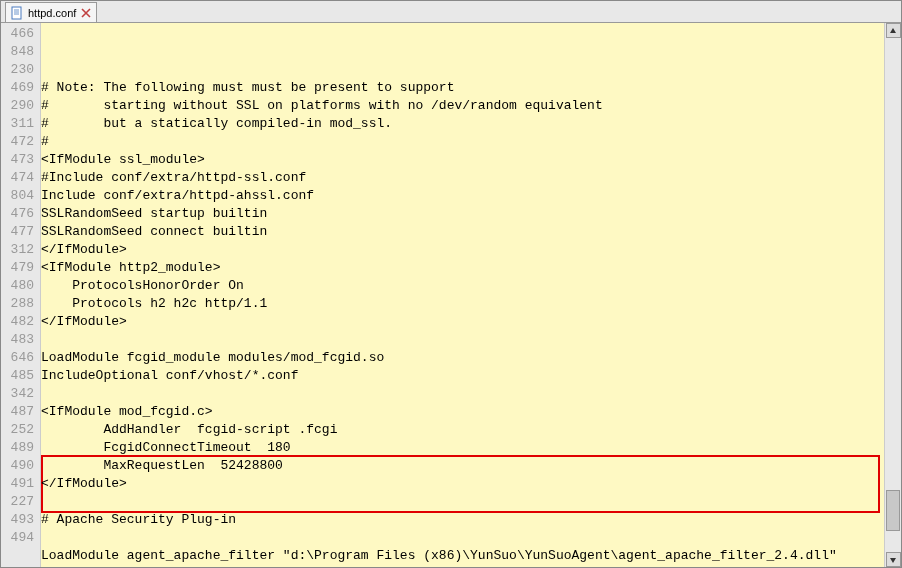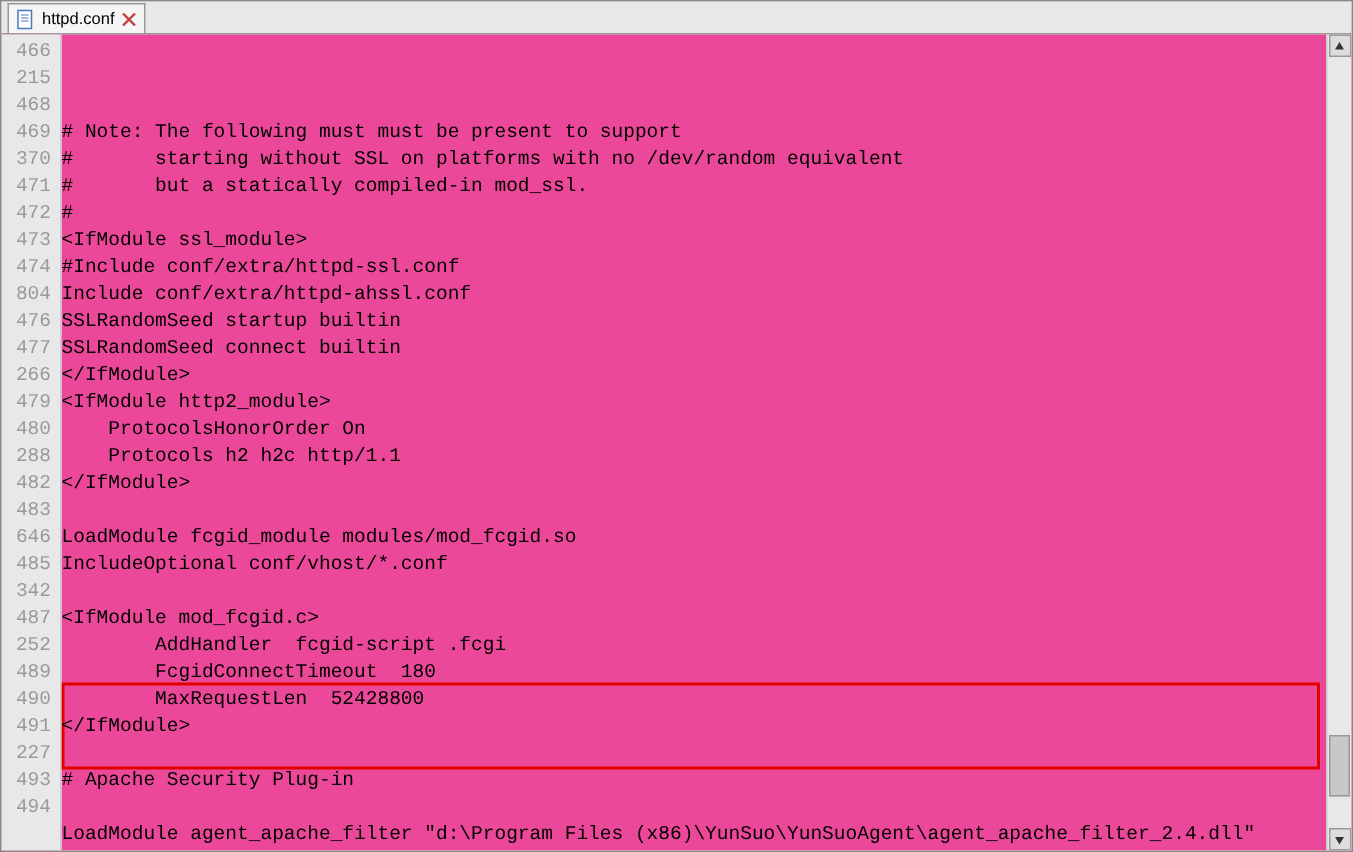--- a/index.html
+++ b/index.html
@@ -45,22 +45,23 @@
     color: #c04040;
     font-weight: bold;
     cursor: pointer;
     display: inline-flex;
     align-items: center;
     justify-content: center;
   }
   .editor-wrap {
     display: flex;
     height: calc(568px - 24px);
-    background: #ec4899;
+    background: #fef9c3;
     position: relative;
+    border-radius: 20px;
   }
   .gutter {
     width: 40px;
     background: #e8e8e8;
     border-right: 1px solid #ccc;
     text-align: right;
     padding-right: 6px;
     padding-top: 2px;
     color: #9a9a9a;
     font-family: "Courier New", monospace;
@@ -129,32 +130,32 @@
       <svg width="10" height="10" viewBox="0 0 10 10">
         <path d="M1 1 L9 9 M9 1 L1 9" stroke="#c04040" stroke-width="1.6"></path>
       </svg>
     </span>
   </div>
 </div>
 
 <div class="editor-wrap">
   <div class="gutter" id="gutter">
       <div class="line-row">466</div>
-      <div class="line-row">215</div>
-      <div class="line-row">468</div>
+      <div class="line-row">848</div>
+      <div class="line-row">230</div>
       <div class="line-row">469</div>
-      <div class="line-row">370</div>
-      <div class="line-row">471</div>
+      <div class="line-row">290</div>
+      <div class="line-row">311</div>
       <div class="line-row">472</div>
       <div class="line-row">473</div>
       <div class="line-row">474</div>
       <div class="line-row">804</div>
       <div class="line-row">476</div>
       <div class="line-row">477</div>
-      <div class="line-row">266</div>
+      <div class="line-row">312</div>
       <div class="line-row">479</div>
       <div class="line-row">480</div>
       <div class="line-row">288</div>
       <div class="line-row">482</div>
       <div class="line-row">483</div>
       <div class="line-row">646</div>
       <div class="line-row">485</div>
       <div class="line-row">342</div>
       <div class="line-row">487</div>
       <div class="line-row">252</div>

